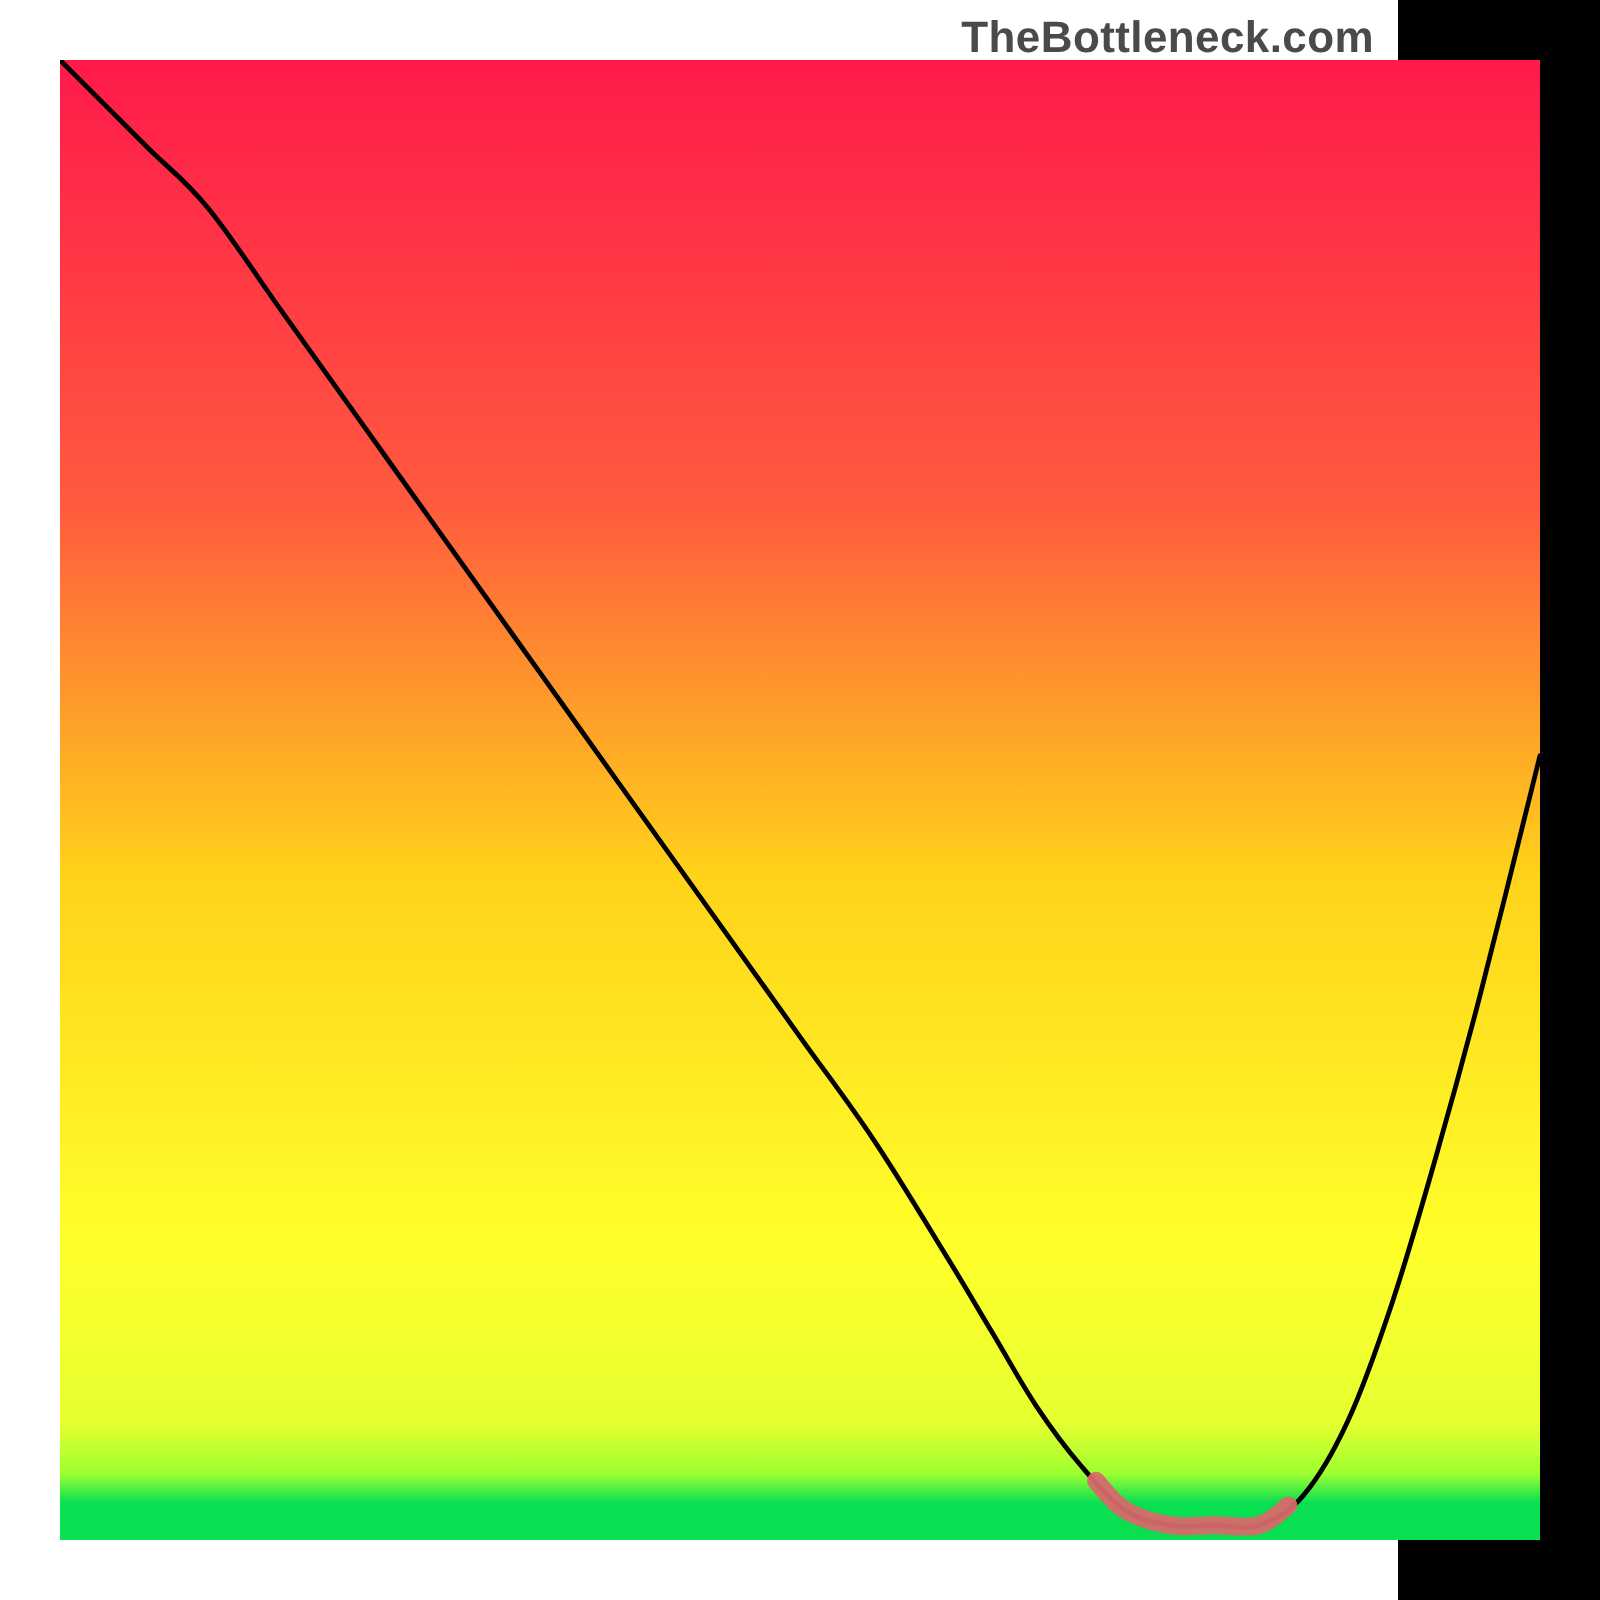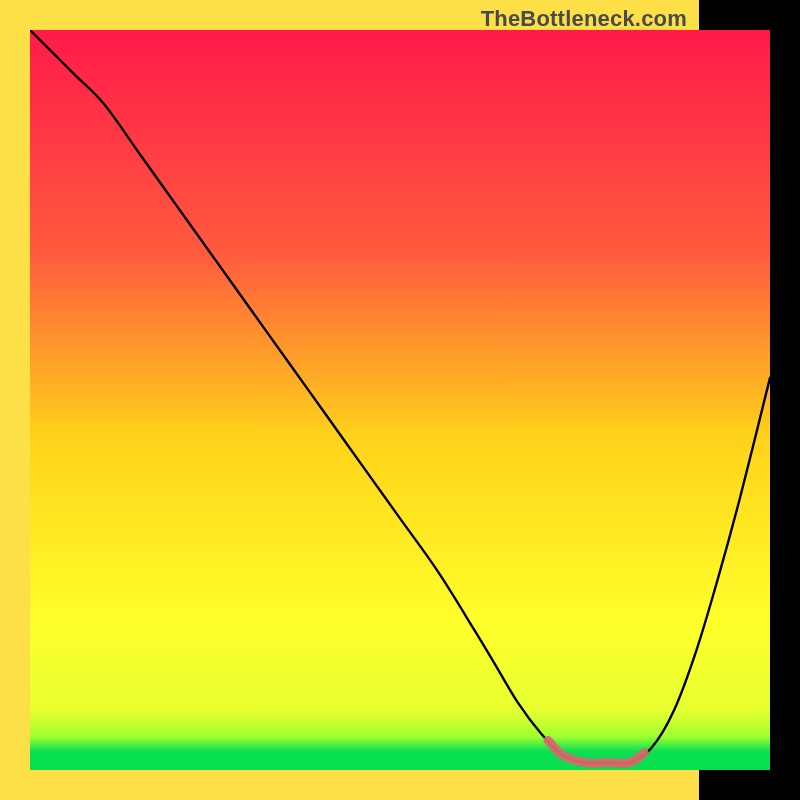--- a/index.html
+++ b/index.html
@@ -1,17 +1,17 @@
 <!DOCTYPE html>
 <html><head>
 <meta charset="utf-8">
 <style>
   * { margin: 0; padding: 0; box-sizing: border-box; }
   html, body { width: 800px; height: 800px; background: #000; overflow: hidden; }
-  .container { position: relative; width: 699px; height: 800px; background: #fde047; }
+  .container { position: relative; width: 699px; height: 800px; background: #ffffff; }
   .watermark {
     position: absolute;
     top: 6px;
     right: 12px;
     color: #4a4a4a;
     font-family: Arial, sans-serif;
     font-size: 22px;
     font-weight: 600;
     letter-spacing: 0.2px;
     z-index: 10;

